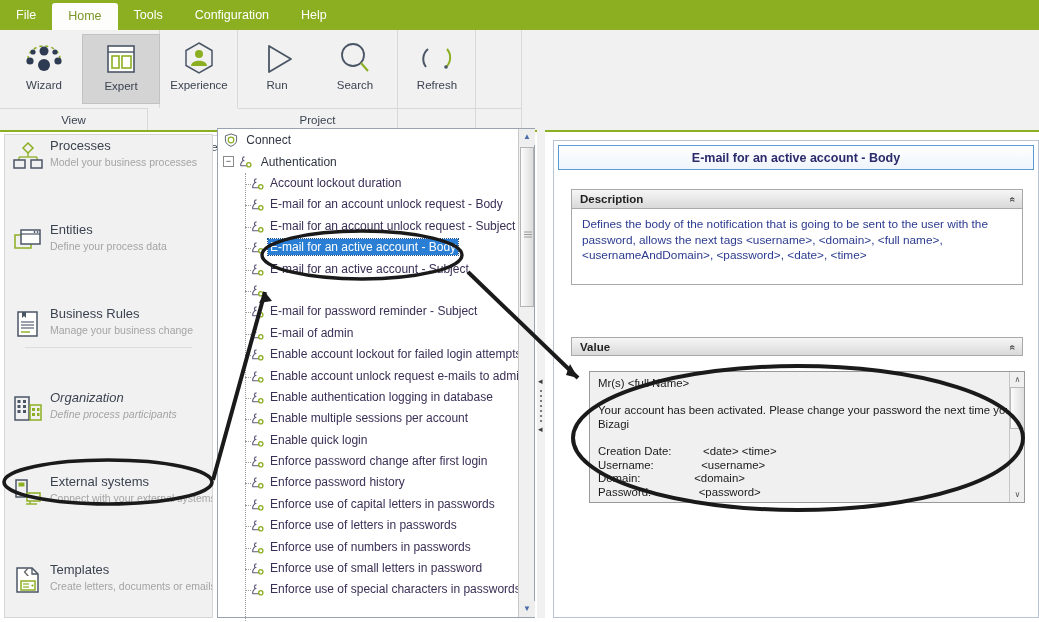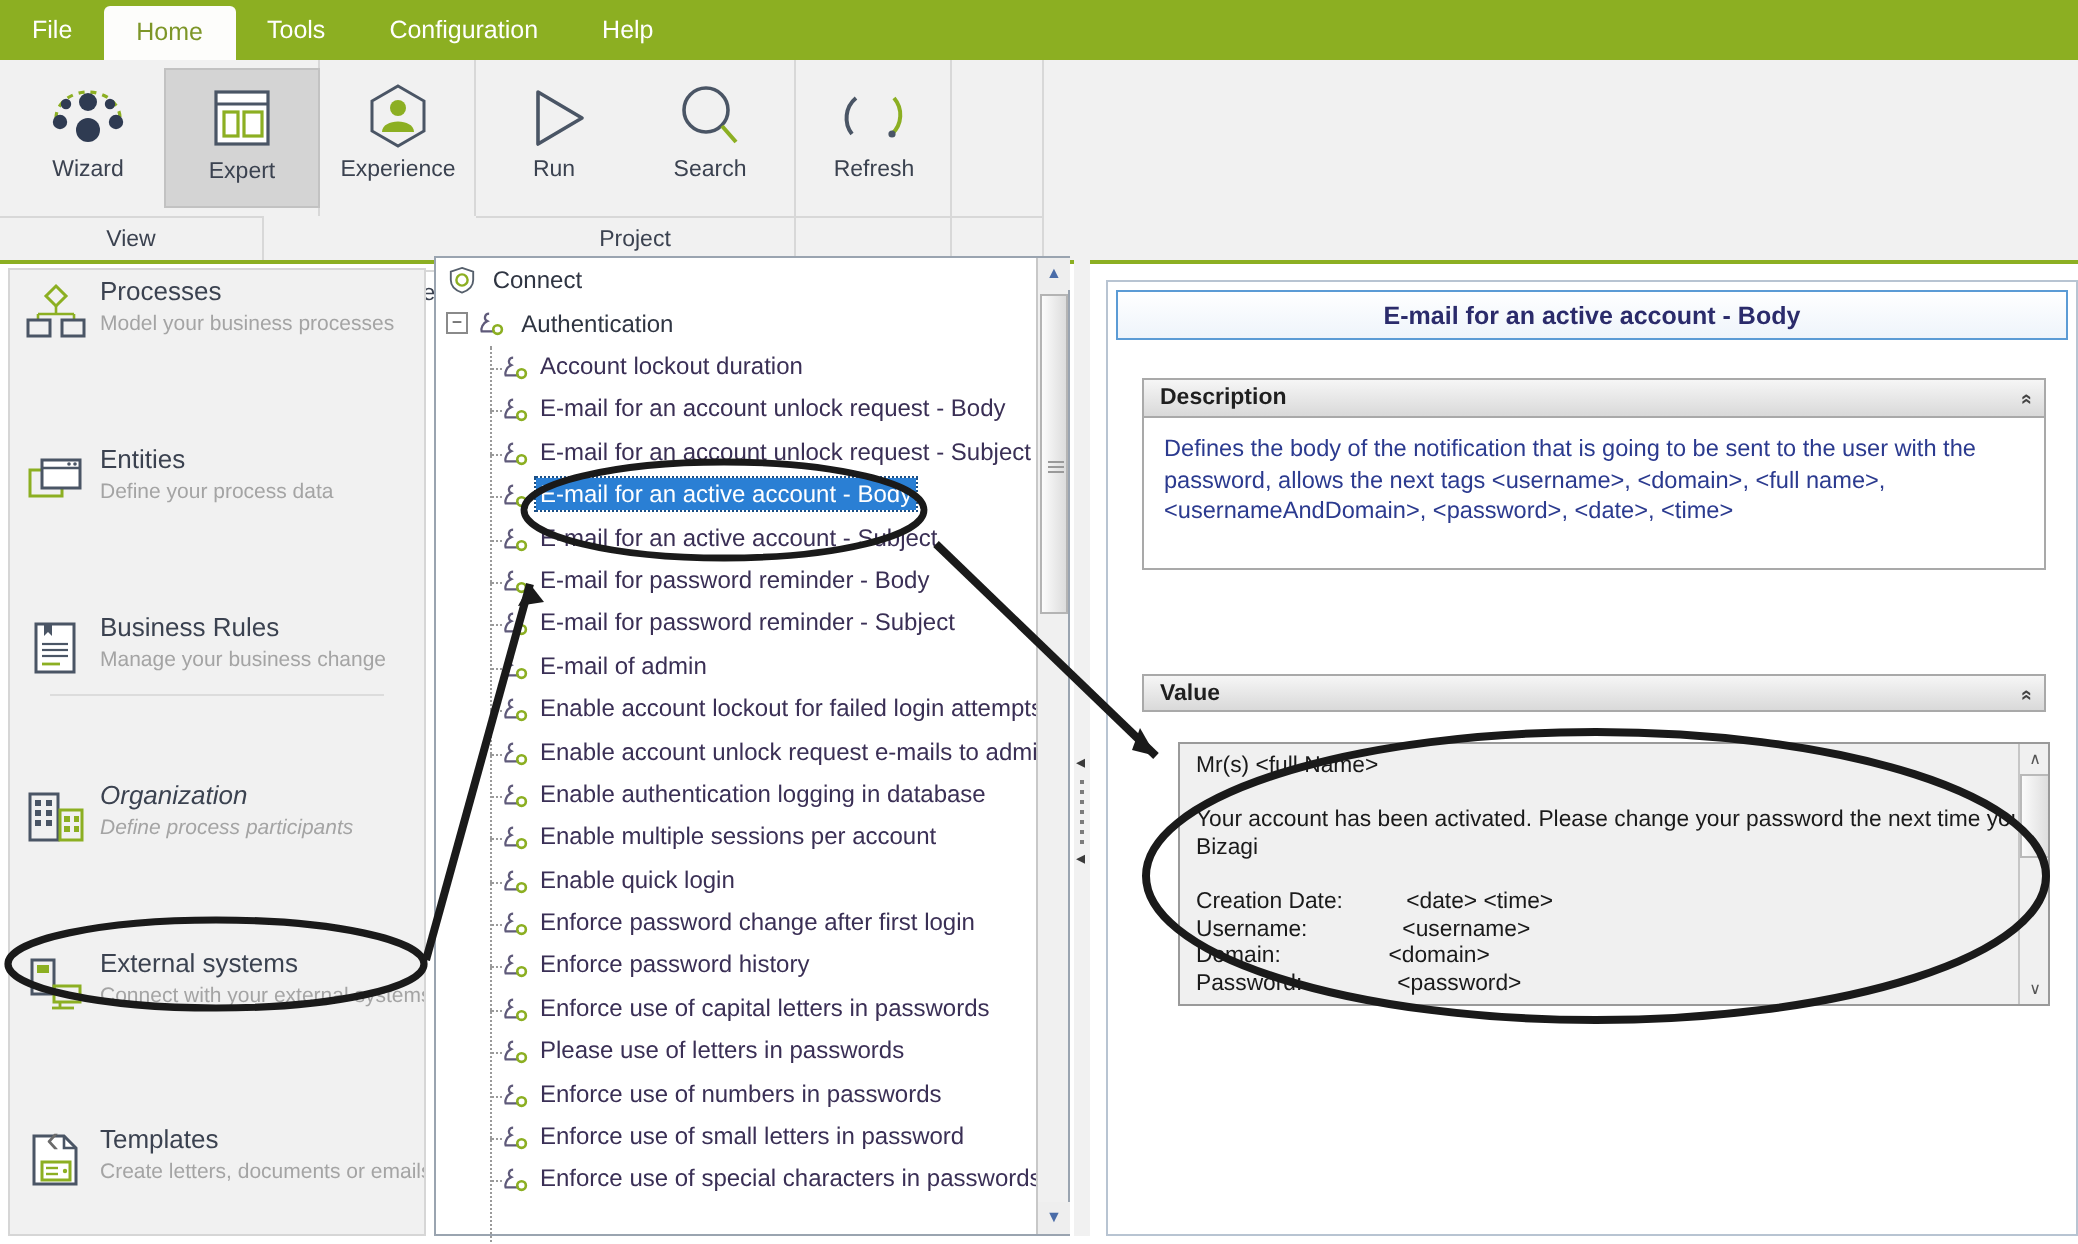--- a/index.html
+++ b/index.html
@@ -288,21 +288,21 @@
           <circle cx="48" cy="30" r="1.8" fill="#4a5565"></circle>
         </svg>
       </span>
       <span class="lbl">Refresh</span>
     </div>
   </div>
 
   <div class="rgroup" style="left:476px; width:46px; border-right:1px solid #d8d8d8;"></div>
 
   <div class="grouplabels">
-    <div class="glbl" style="left:0; width:132px;">View</div>
+    <div class="glbl" style="left:0; width:148px;">View</div>
     <div class="glbl" style="left:160px; width:78px;margin-top:27px;">Designer</div>
     <div class="glbl" style="left:238px; width:160px;">Project</div>
     <div class="glbl" style="left:398px; width:78px;"></div>
     <div class="glbl" style="left:476px; width:46px;"></div>
   </div>
 </div>
 
 <div id="sidebar">
 
   <div class="snav" style="top:0;">
@@ -447,21 +447,21 @@
             <path d="M7 3 C4.5 3 4 6 6 7 C3.5 8 2.5 11 3 12.5 L10 12.5" fill="none" stroke="#5f5a7a" stroke-width="1.2"></path>
             <circle cx="11.5" cy="11.5" r="2.3" fill="none" stroke="#8CAF22" stroke-width="1.4"></circle>
           </svg></span><span class="tlabel">E-mail for an active account - Body</span></div>
       <div class="tnode"><span class="tdash" style="top: 11px;"></span><span class="uicon"><svg width="15" height="15" viewBox="0 0 16 16">
             <path d="M7 3 C4.5 3 4 6 6 7 C3.5 8 2.5 11 3 12.5 L10 12.5" fill="none" stroke="#5f5a7a" stroke-width="1.2"></path>
             <circle cx="11.5" cy="11.5" r="2.3" fill="none" stroke="#8CAF22" stroke-width="1.4"></circle>
           </svg></span><span class="tlabel">E-mail for an active account - Subject</span></div>
       <div class="tnode"><span class="tdash" style="top: 11px;"></span><span class="uicon"><svg width="15" height="15" viewBox="0 0 16 16">
             <path d="M7 3 C4.5 3 4 6 6 7 C3.5 8 2.5 11 3 12.5 L10 12.5" fill="none" stroke="#5f5a7a" stroke-width="1.2"></path>
             <circle cx="11.5" cy="11.5" r="2.3" fill="none" stroke="#8CAF22" stroke-width="1.4"></circle>
-          </svg></span><span class="tlabel">E-mail for password reminder - Body</span></div>
+          </svg></span></div>
       <div class="tnode"><span class="tdash" style="top: 11px;"></span><span class="uicon"><svg width="15" height="15" viewBox="0 0 16 16">
             <path d="M7 3 C4.5 3 4 6 6 7 C3.5 8 2.5 11 3 12.5 L10 12.5" fill="none" stroke="#5f5a7a" stroke-width="1.2"></path>
             <circle cx="11.5" cy="11.5" r="2.3" fill="none" stroke="#8CAF22" stroke-width="1.4"></circle>
           </svg></span><span class="tlabel">E-mail for password reminder - Subject</span></div>
       <div class="tnode"><span class="tdash" style="top: 11px;"></span><span class="uicon"><svg width="15" height="15" viewBox="0 0 16 16">
             <path d="M7 3 C4.5 3 4 6 6 7 C3.5 8 2.5 11 3 12.5 L10 12.5" fill="none" stroke="#5f5a7a" stroke-width="1.2"></path>
             <circle cx="11.5" cy="11.5" r="2.3" fill="none" stroke="#8CAF22" stroke-width="1.4"></circle>
           </svg></span><span class="tlabel">E-mail of admin</span></div>
       <div class="tnode"><span class="tdash" style="top: 11px;"></span><span class="uicon"><svg width="15" height="15" viewBox="0 0 16 16">
             <path d="M7 3 C4.5 3 4 6 6 7 C3.5 8 2.5 11 3 12.5 L10 12.5" fill="none" stroke="#5f5a7a" stroke-width="1.2"></path>
@@ -491,21 +491,21 @@
             <path d="M7 3 C4.5 3 4 6 6 7 C3.5 8 2.5 11 3 12.5 L10 12.5" fill="none" stroke="#5f5a7a" stroke-width="1.2"></path>
             <circle cx="11.5" cy="11.5" r="2.3" fill="none" stroke="#8CAF22" stroke-width="1.4"></circle>
           </svg></span><span class="tlabel">Enforce password history</span></div>
       <div class="tnode"><span class="tdash" style="top: 11px;"></span><span class="uicon"><svg width="15" height="15" viewBox="0 0 16 16">
             <path d="M7 3 C4.5 3 4 6 6 7 C3.5 8 2.5 11 3 12.5 L10 12.5" fill="none" stroke="#5f5a7a" stroke-width="1.2"></path>
             <circle cx="11.5" cy="11.5" r="2.3" fill="none" stroke="#8CAF22" stroke-width="1.4"></circle>
           </svg></span><span class="tlabel">Enforce use of capital letters in passwords</span></div>
       <div class="tnode"><span class="tdash" style="top: 11px;"></span><span class="uicon"><svg width="15" height="15" viewBox="0 0 16 16">
             <path d="M7 3 C4.5 3 4 6 6 7 C3.5 8 2.5 11 3 12.5 L10 12.5" fill="none" stroke="#5f5a7a" stroke-width="1.2"></path>
             <circle cx="11.5" cy="11.5" r="2.3" fill="none" stroke="#8CAF22" stroke-width="1.4"></circle>
-          </svg></span><span class="tlabel">Please use of letters in passwords</span></div>
+          </svg></span><span class="tlabel">Enforce use of letters in passwords</span></div>
       <div class="tnode"><span class="tdash" style="top: 11px;"></span><span class="uicon"><svg width="15" height="15" viewBox="0 0 16 16">
             <path d="M7 3 C4.5 3 4 6 6 7 C3.5 8 2.5 11 3 12.5 L10 12.5" fill="none" stroke="#5f5a7a" stroke-width="1.2"></path>
             <circle cx="11.5" cy="11.5" r="2.3" fill="none" stroke="#8CAF22" stroke-width="1.4"></circle>
           </svg></span><span class="tlabel">Enforce use of numbers in passwords</span></div>
       <div class="tnode"><span class="tdash" style="top: 11px;"></span><span class="uicon"><svg width="15" height="15" viewBox="0 0 16 16">
             <path d="M7 3 C4.5 3 4 6 6 7 C3.5 8 2.5 11 3 12.5 L10 12.5" fill="none" stroke="#5f5a7a" stroke-width="1.2"></path>
             <circle cx="11.5" cy="11.5" r="2.3" fill="none" stroke="#8CAF22" stroke-width="1.4"></circle>
           </svg></span><span class="tlabel">Enforce use of small letters in password</span></div>
       <div class="tnode"><span class="tdash" style="top: 11px;"></span><span class="uicon"><svg width="15" height="15" viewBox="0 0 16 16">
             <path d="M7 3 C4.5 3 4 6 6 7 C3.5 8 2.5 11 3 12.5 L10 12.5" fill="none" stroke="#5f5a7a" stroke-width="1.2"></path>

